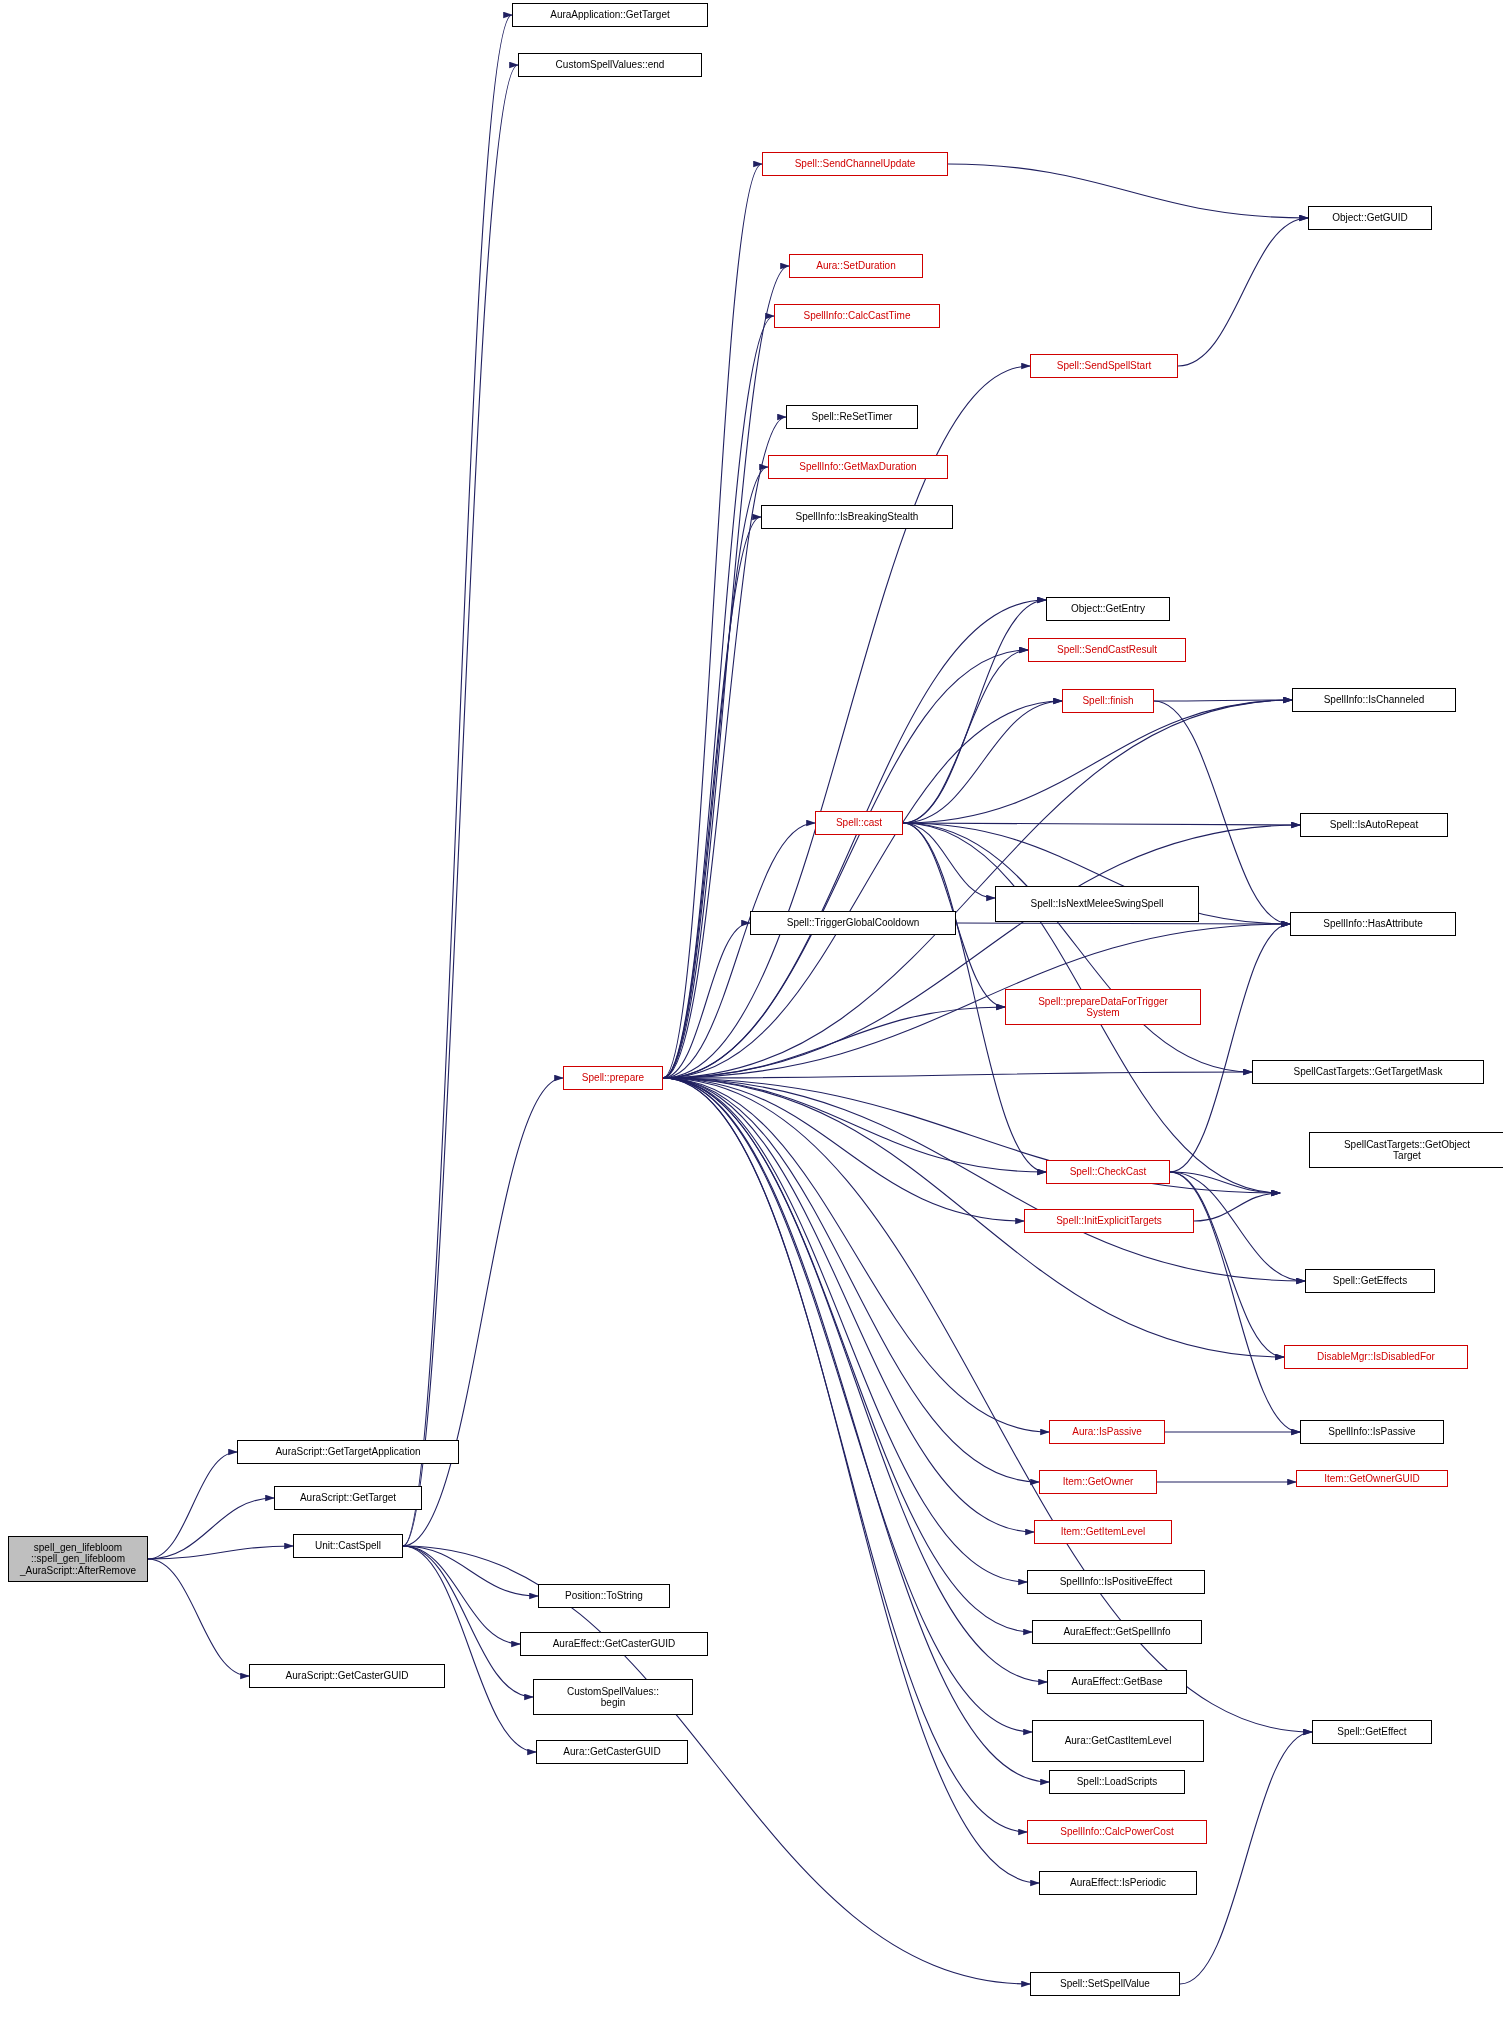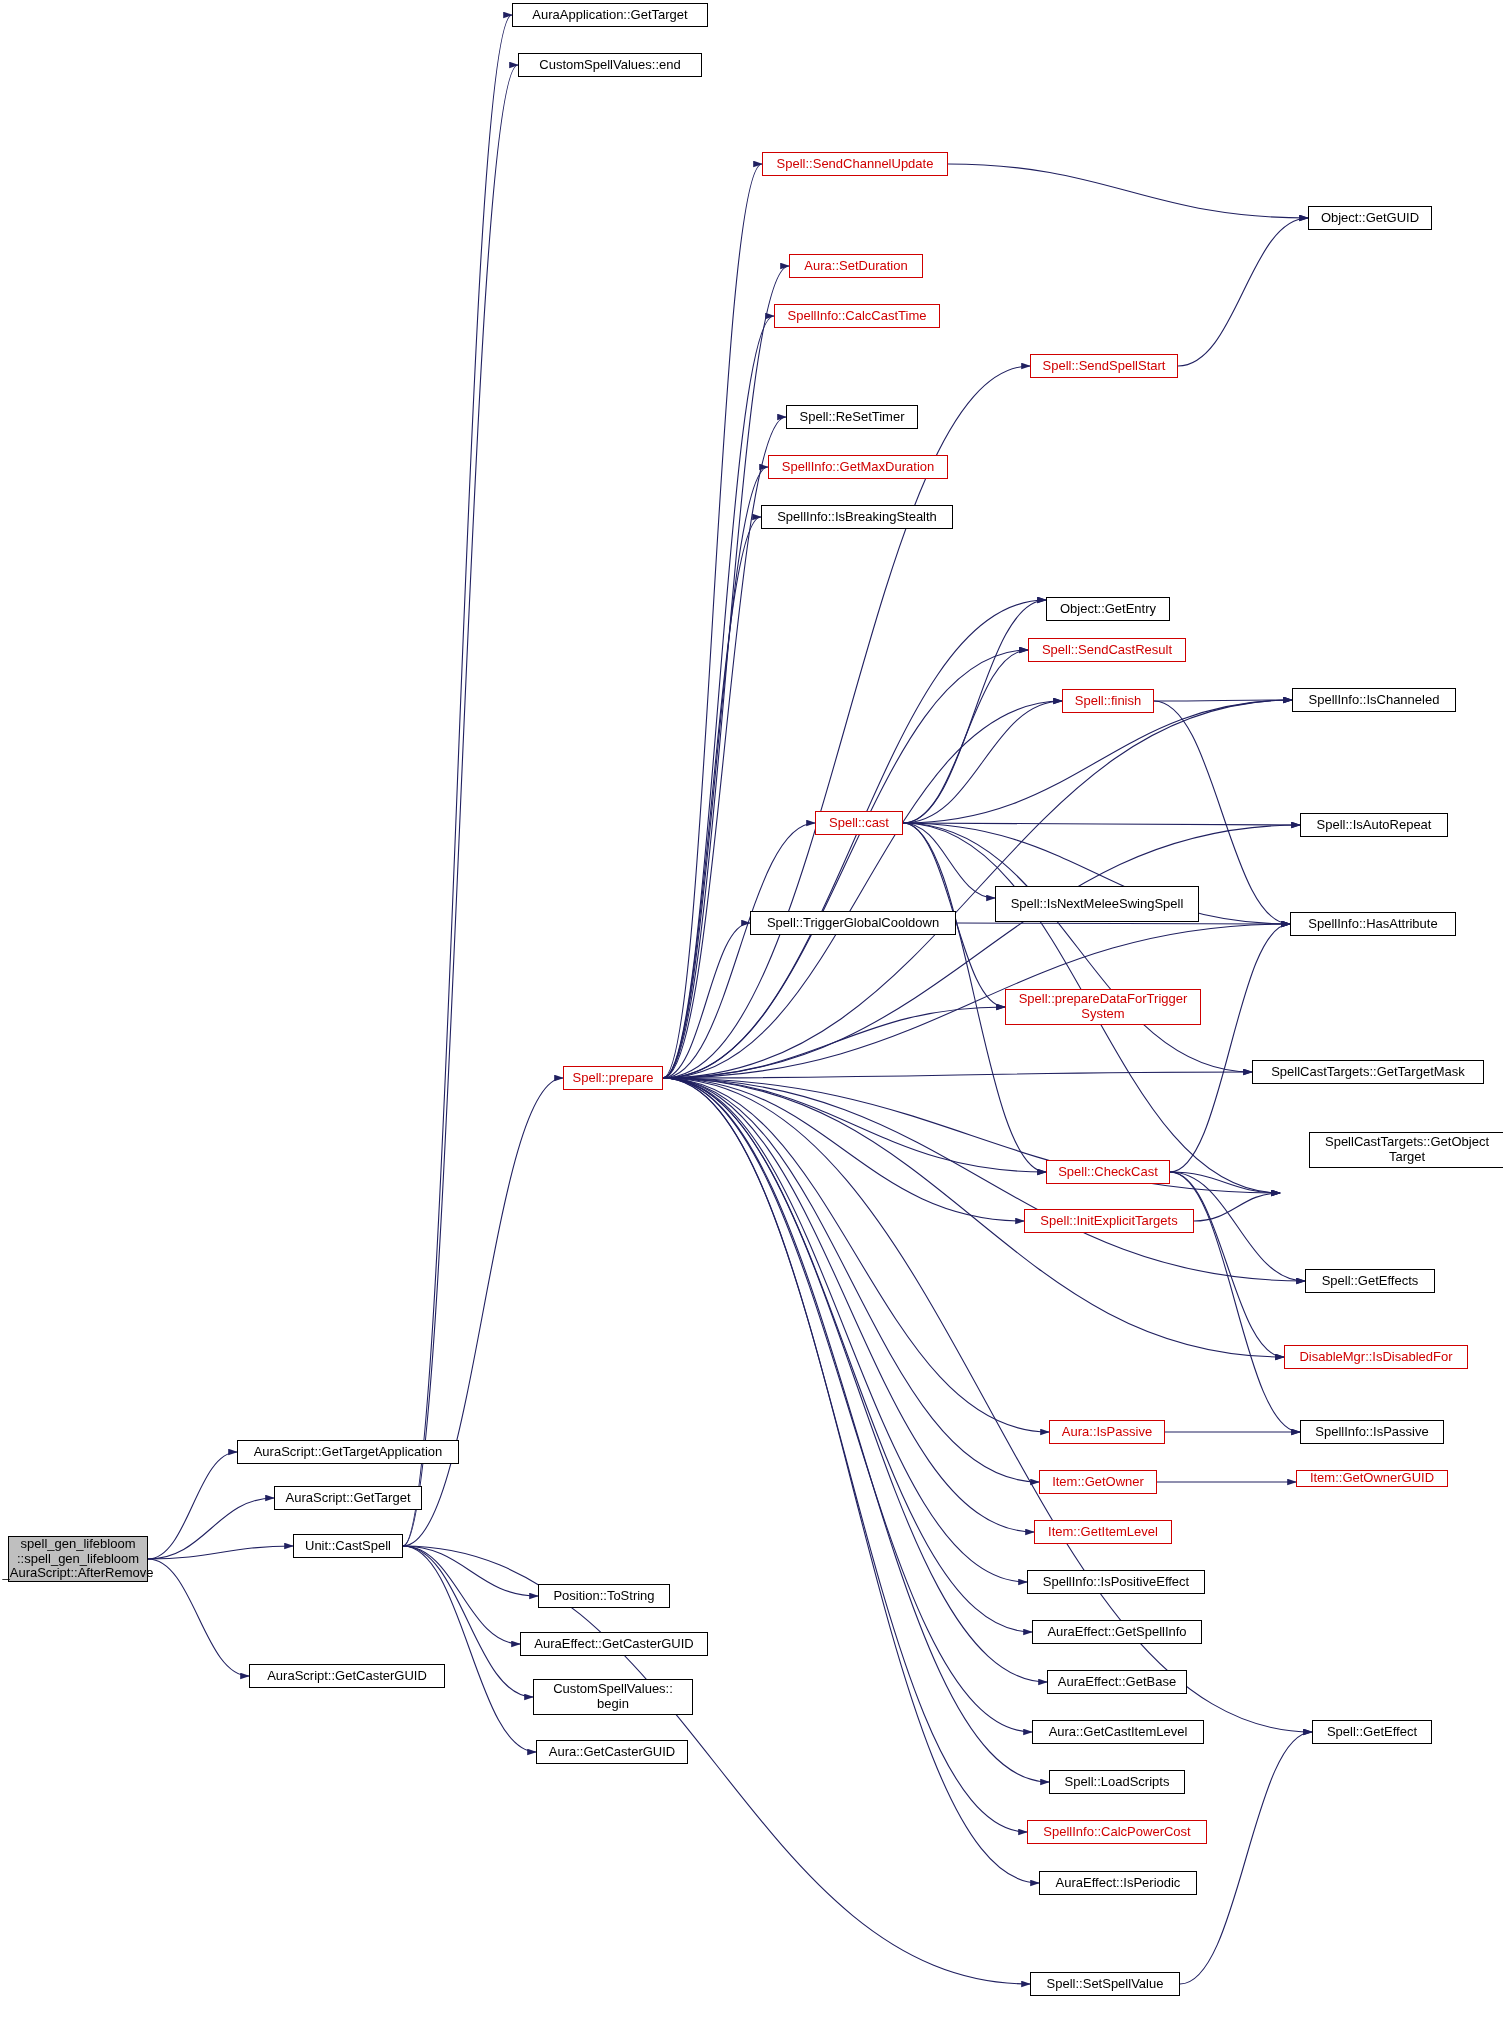--- a/index.html
+++ b/index.html
@@ -22,21 +22,21 @@
     width: 1503px;
     height: 2031px;
     pointer-events: none;
   }
   .node {
     position: absolute;
     box-sizing: border-box;
     border: 1px solid #000000;
     background: #ffffff;
     color: #000000;
-    font-size: 13px;
+    font-size: 10px;
     line-height: 1.12;
     display: flex;
     align-items: center;
     justify-content: center;
     text-align: center;
     white-space: pre-line;
     padding: 0 2px;
   }
   .node.red {
     border-color: #d00000;
@@ -174,20 +174,20 @@
       <div class="node" style="left: 1305px; top: 1269px; width: 130px; height: 24px;">Spell::GetEffects</div>
       <div class="node red" style="left: 1284px; top: 1345px; width: 184px; height: 24px;">DisableMgr::IsDisabledFor</div>
       <div class="node red" style="left: 1049px; top: 1420px; width: 116px; height: 24px;">Aura::IsPassive</div>
       <div class="node" style="left: 1300px; top: 1420px; width: 144px; height: 24px;">SpellInfo::IsPassive</div>
       <div class="node red" style="left: 1039px; top: 1470px; width: 118px; height: 24px;">Item::GetOwner</div>
       <div class="node red" style="left: 1296px; top: 1470px; width: 152px; height: 17px;">Item::GetOwnerGUID</div>
       <div class="node red" style="left: 1034px; top: 1520px; width: 138px; height: 24px;">Item::GetItemLevel</div>
       <div class="node" style="left: 1027px; top: 1570px; width: 178px; height: 24px;">SpellInfo::IsPositiveEffect</div>
       <div class="node" style="left: 1032px; top: 1620px; width: 170px; height: 24px;">AuraEffect::GetSpellInfo</div>
       <div class="node" style="left: 1047px; top: 1670px; width: 140px; height: 24px;">AuraEffect::GetBase</div>
-      <div class="node" style="left: 1032px; top: 1720px; width: 172px; height: 24px;">Aura::GetCastItemLevel</div>
+      <div class="node" style="left: 1032px; top: 1720px; width: 172px; height: 42px;">Aura::GetCastItemLevel</div>
       <div class="node" style="left: 1049px; top: 1770px; width: 136px; height: 24px;">Spell::LoadScripts</div>
       <div class="node red" style="left: 1027px; top: 1820px; width: 180px; height: 24px;">SpellInfo::CalcPowerCost</div>
       <div class="node" style="left: 1039px; top: 1871px; width: 158px; height: 24px;">AuraEffect::IsPeriodic</div>
       <div class="node" style="left: 1312px; top: 1720px; width: 120px; height: 24px;">Spell::GetEffect</div>
       <div class="node" style="left: 1030px; top: 1972px; width: 150px; height: 24px;">Spell::SetSpellValue</div>
     </div>
 </div>
 
 </body></html>

